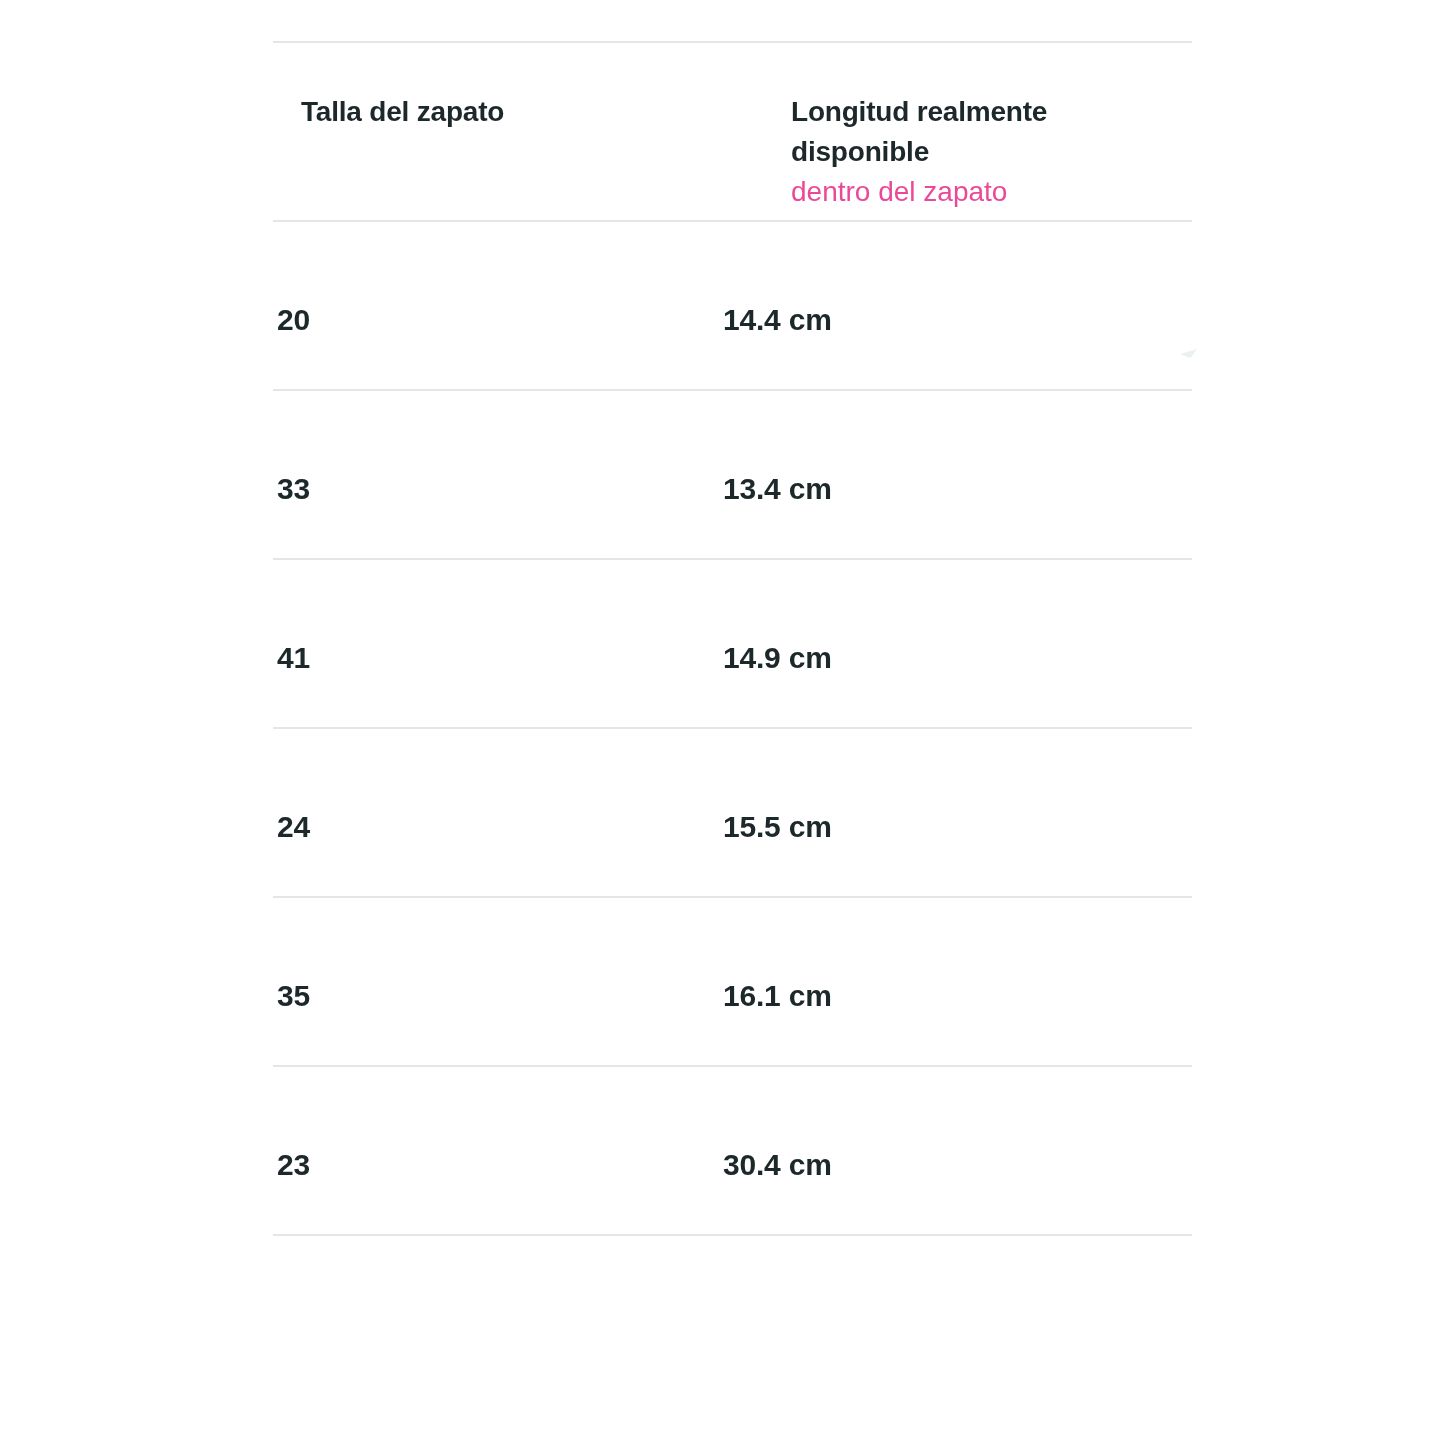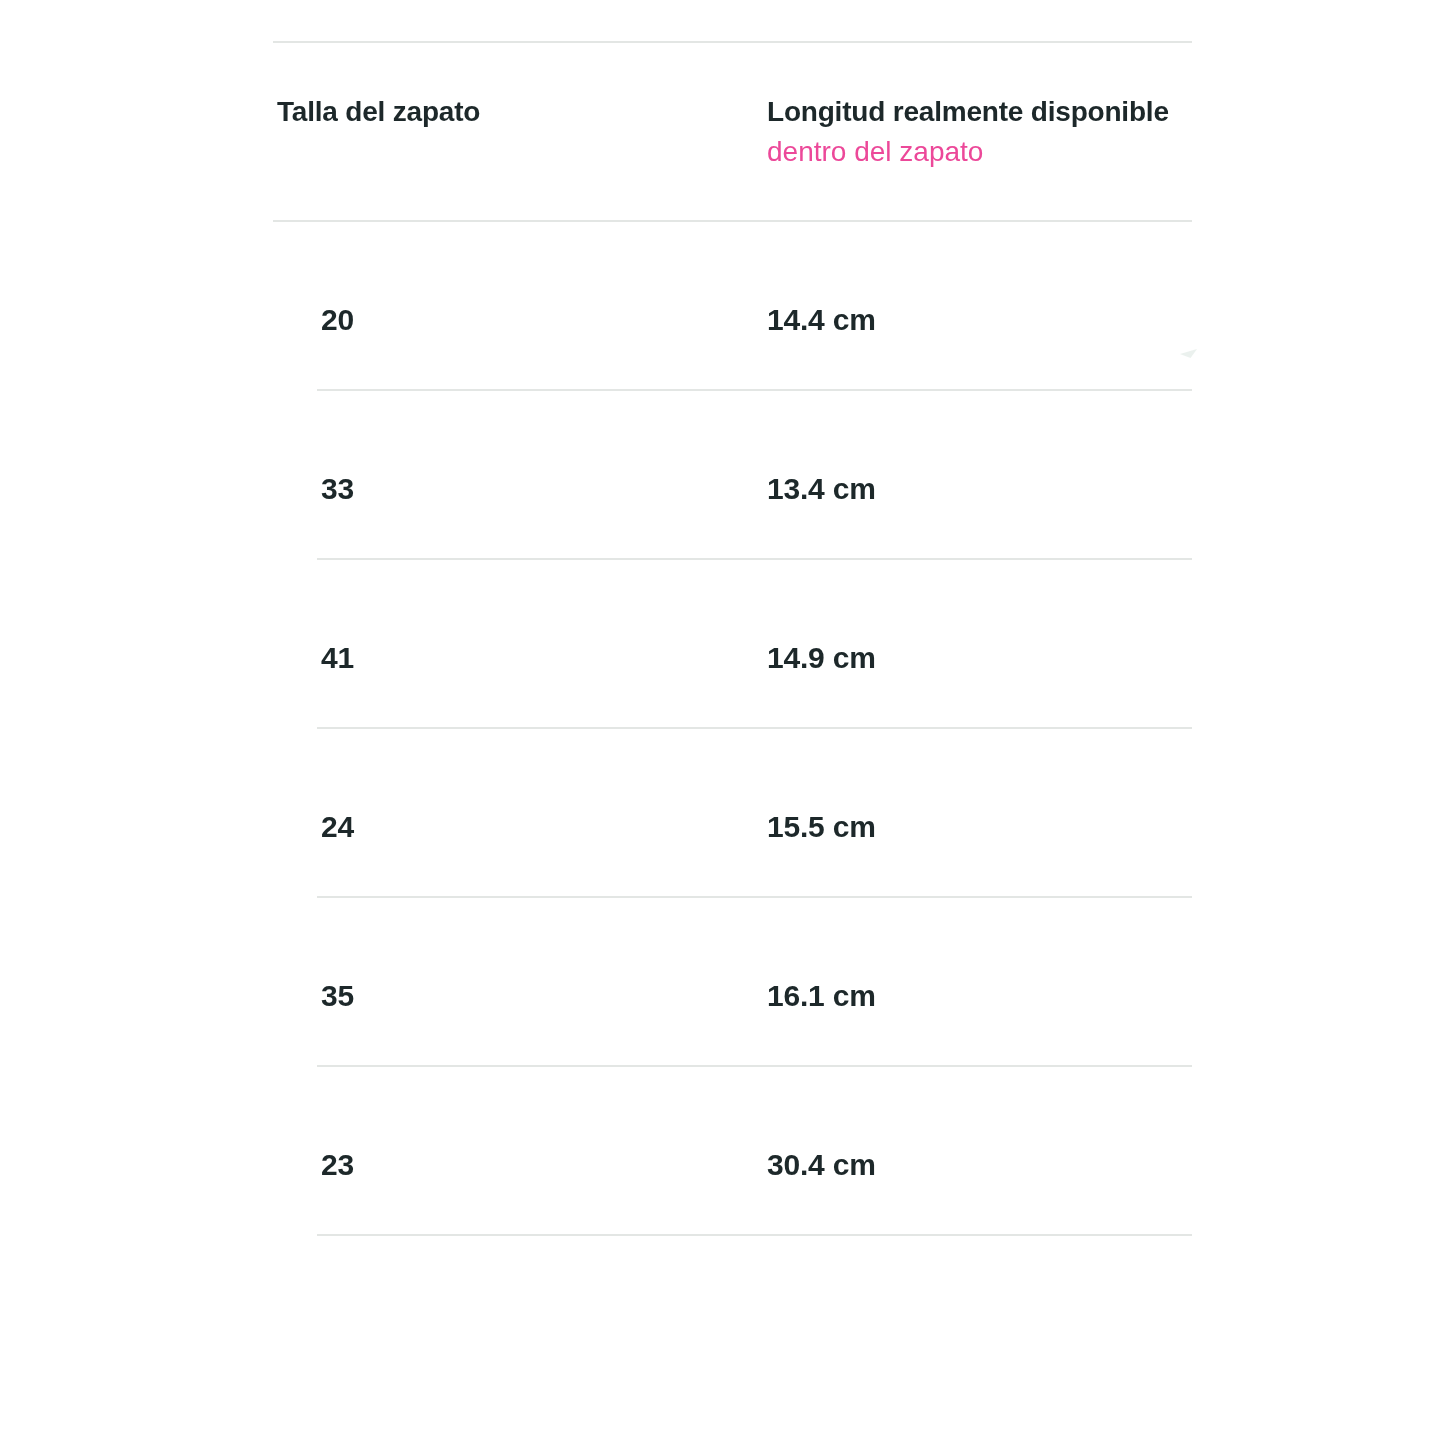--- a/index.html
+++ b/index.html
@@ -34,20 +34,21 @@
     font-weight: 700;
     font-size: 28px;
     line-height: 40px;
     letter-spacing: -0.2px;
   }
   .thead .col1 {
     flex: 0 0 494px;
     width: 494px;
     box-sizing: border-box;
     padding-left: 4px;
+    margin-left: 24px;
   }
   .thead .col2 {
     flex: 1 1 auto;
   }
   .th-sub {
     color: #ec4899;
     font-weight: 400;
     font-size: 28px;
     line-height: 40px;
     letter-spacing: 0;
@@ -55,21 +56,20 @@
   .trow {
     display: flex;
     align-items: center;
     height: 169px;
     box-sizing: border-box;
     border-bottom: 2px solid #e3e6e4;
     padding-top: 28px;
     font-size: 30px;
     font-weight: 600;
     letter-spacing: -0.2px;
-    margin-left: 44px;
   }
   .trow .col1 {
     flex: 0 0 450px;
     width: 450px;
     box-sizing: border-box;
     padding-left: 4px;
   }
   .trow .col2 {
     flex: 1 1 auto;
   }

